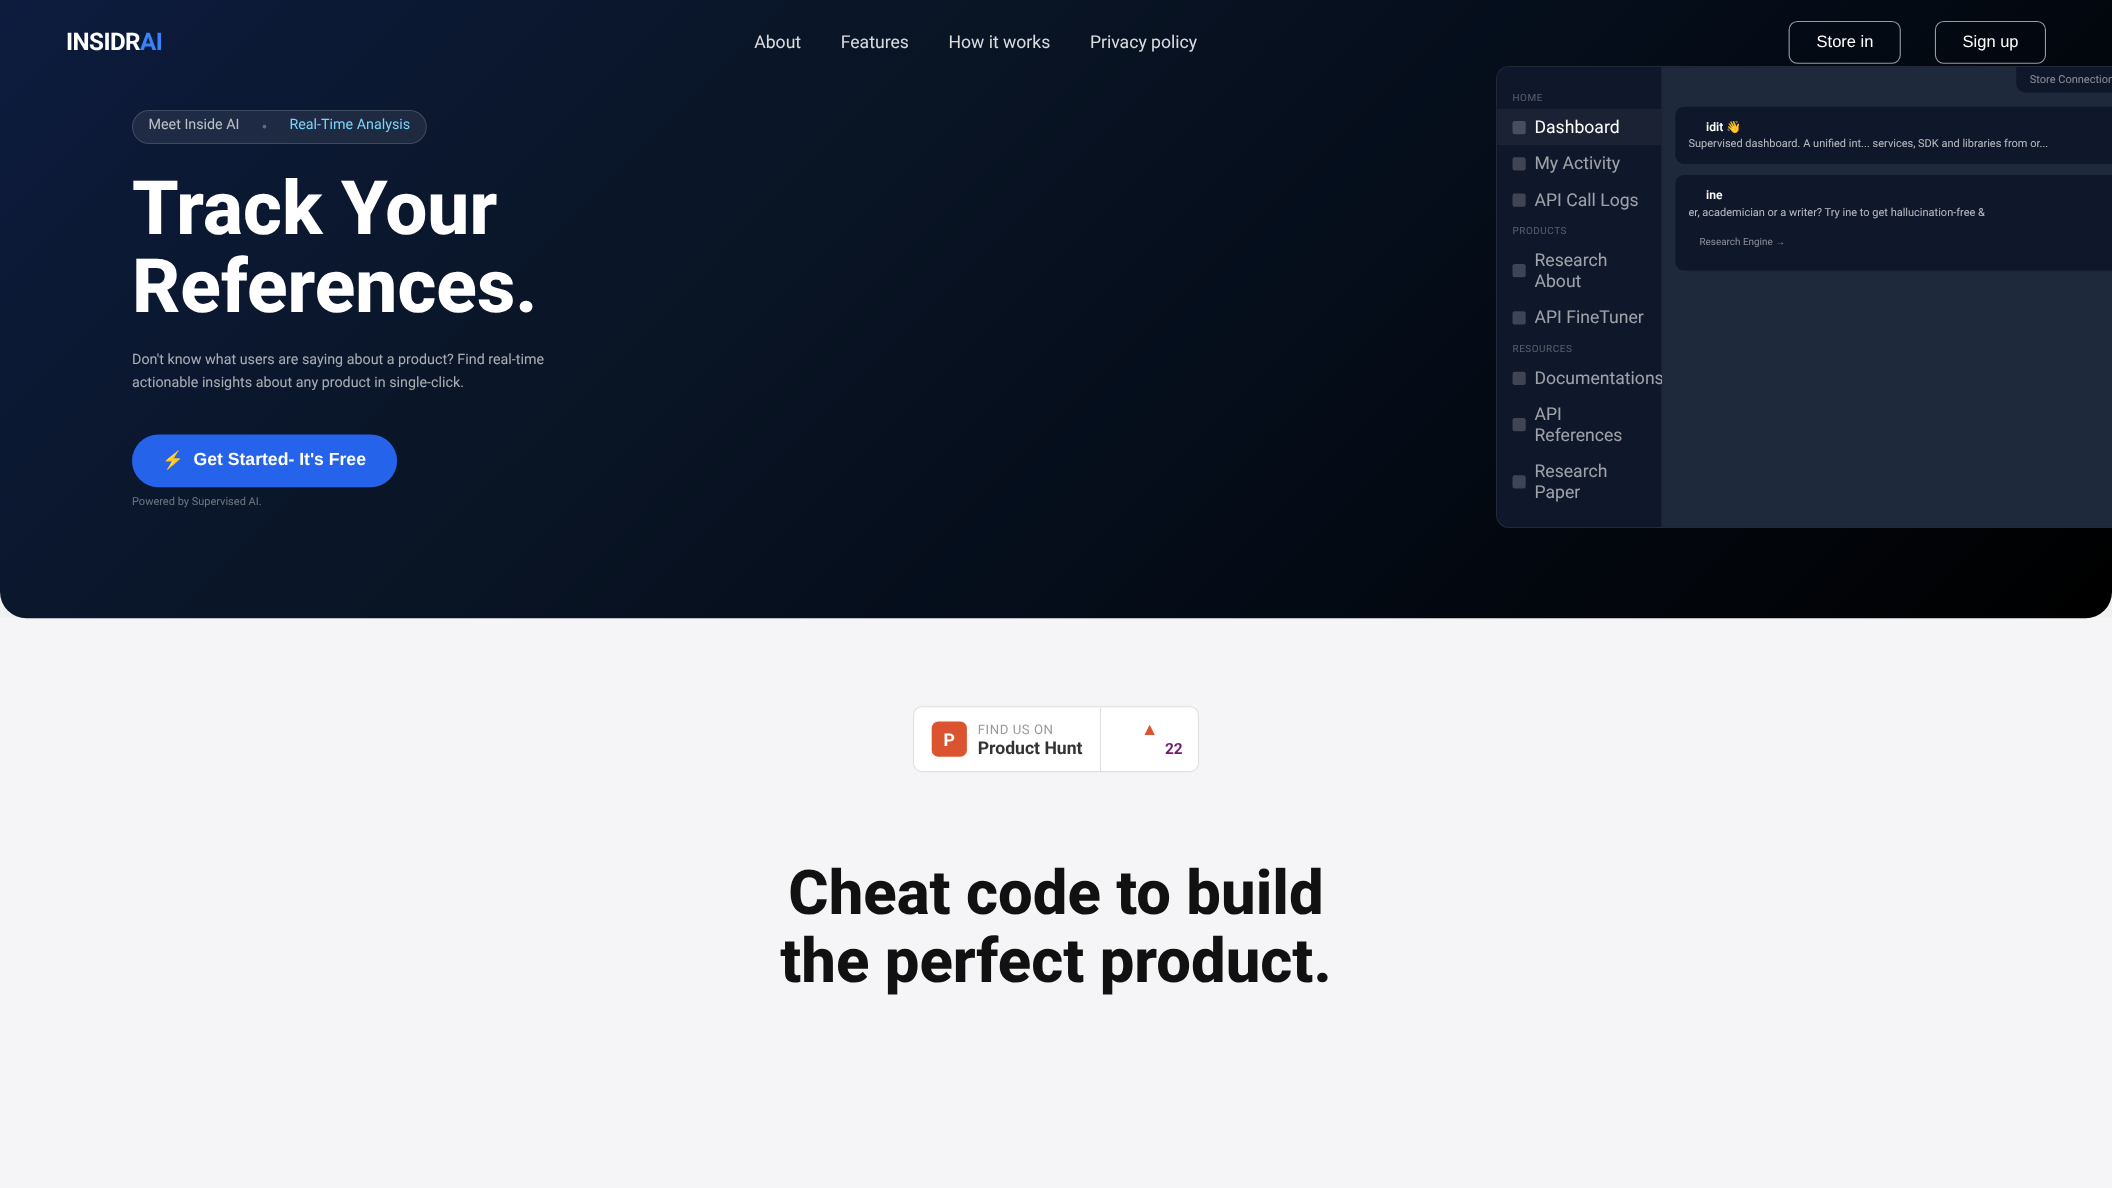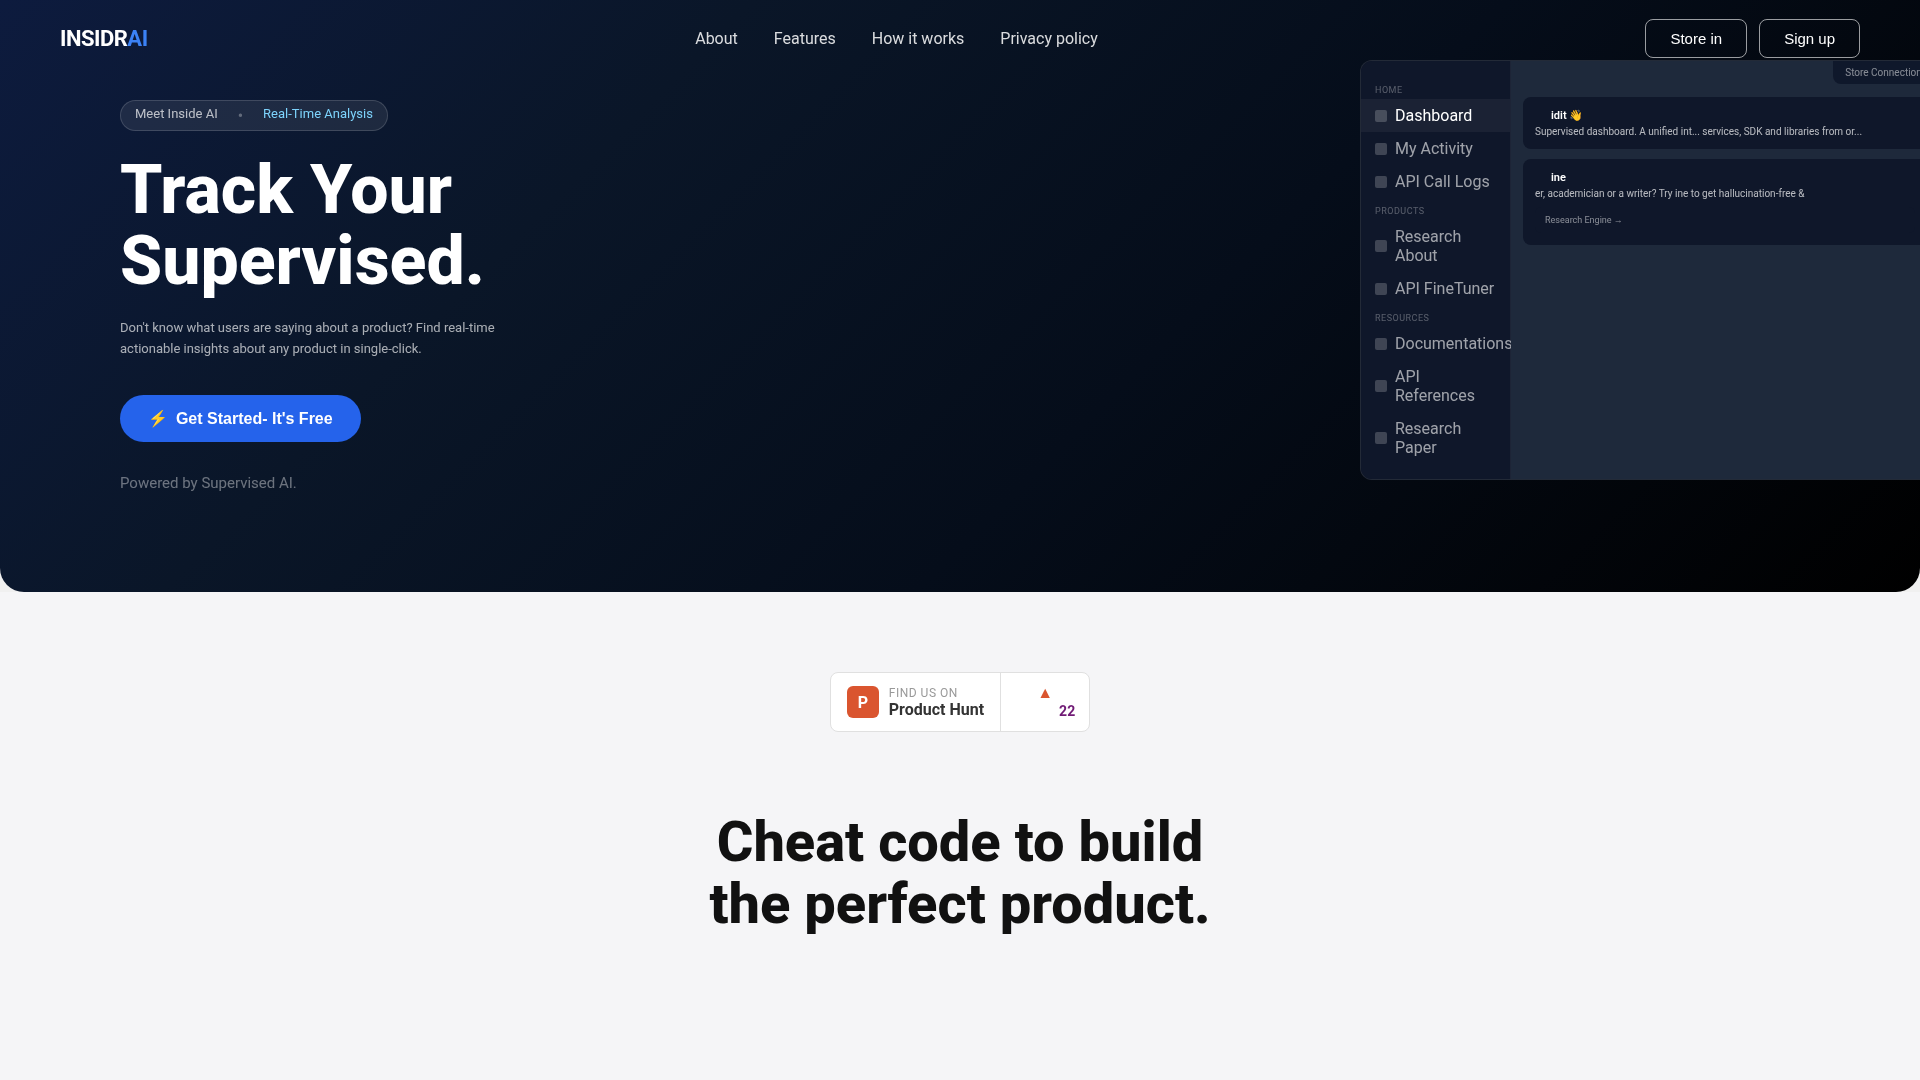--- a/index.html
+++ b/index.html
@@ -50,20 +50,21 @@
     }
     .btn-signup {
       padding: 10px 24px;
       border: 1.5px solid rgba(255,255,255,0.6);
       background: transparent;
       color: #fff;
       border-radius: 8px;
       font-size: 15px;
       cursor: pointer;
       font-weight: 500;
+      margin-left: 19px;
     }
 
     
     .hero {
       background: linear-gradient(135deg, #0d1b3e 0%, #0a1628 30%, #050d1a 60%, #000 100%);
       min-height: 540px;
       position: relative;
       overflow: hidden;
       display: flex;
       align-items: center;
@@ -120,22 +121,22 @@
       color: #fff;
       border: none;
       border-radius: 30px;
       padding: 14px 28px;
       font-size: 16px;
       font-weight: 600;
       cursor: pointer;
     }
 
     .powered-by {
-      margin-top: 32px;
-      font-size: 15px;
+      margin-top: 8px;
+      font-size: 10px;
       color: rgba(255,255,255,0.4);
     }
 
     
     .hero-mockup {
       position: absolute;
       right: -20px;
       top: 60px;
       width: 580px;
       height: 420px;
@@ -358,21 +359,21 @@
 
 <section class="hero">
   <div class="hero-content">
     <div class="badge">
       <span class="badge-text">Meet Inside AI</span>
       <span style="color:rgba(255,255,255,0.3)">•</span>
       <span class="badge-highlight">Real-Time Analysis</span>
     </div>
     <h1 class="hero-title">
       <span>Track Your</span><br>
-      <span>Supervised.</span>
+      <span>References.</span>
     </h1>
     <p class="hero-desc">Don't know what users are saying about a product? Find real-time actionable insights about any product in single-click.</p>
     <button class="btn-cta">
       <span>⚡</span>
       <span>Get Started- It's Free</span>
     </button>
     <p class="powered-by">Powered by Supervised AI.</p>
   </div>
 
   <div class="hero-mockup">

